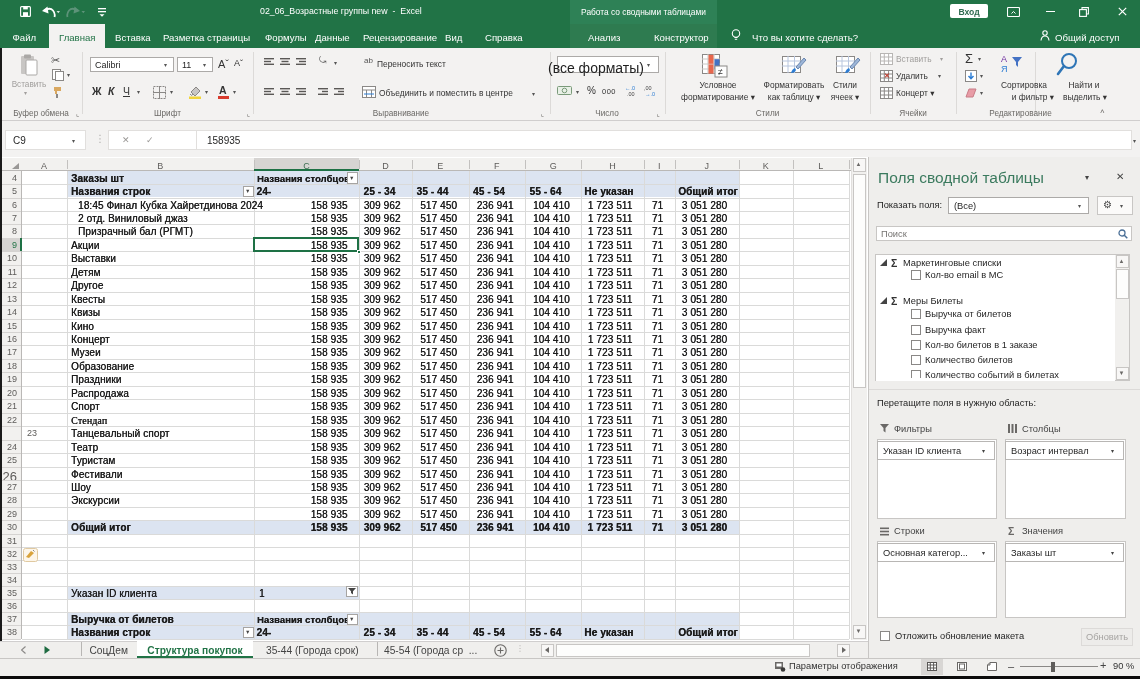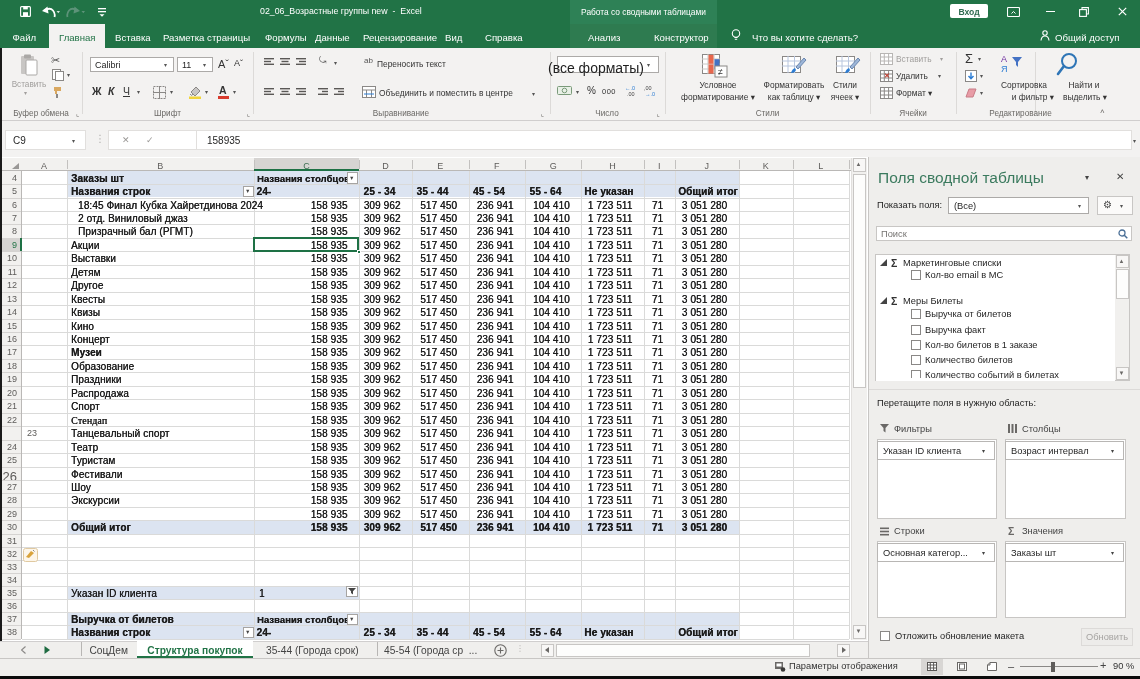--- a/index.html
+++ b/index.html
@@ -241,21 +241,21 @@
 <rect x="0.5" y="0.5" width="12" height="11" fill="#fff" stroke="#8a8886"></rect>
 <path d="M0 4 H13 M0 8 H13 M4.3 0 V12 M8.6 0 V12" stroke="#8a8886"></path>
   </svg>
 <div class="tx" style="left:884px;top:72px;font-size:7px;color:#c0392b;font-weight:bold;">✕</div>
 <div class="tx" style="left:896px;top:71px;font-size:8.4px;color:#333;">Удалить</div>
 <div class="tx" style="left:938px;top:72px;font-size:6px;color:#555;">▾</div>
 <svg class="ab" style="left:880px;top:87px;" width="13" height="12" viewBox="0 0 13 12">
 <rect x="0.5" y="0.5" width="12" height="11" fill="#fff" stroke="#8a8886"></rect>
 <path d="M0 4 H13 M0 8 H13 M4.3 0 V12 M8.6 0 V12" stroke="#8a8886"></path>
   </svg>
-<div class="tx" style="left:896px;top:88px;font-size:8.4px;color:#333;">Формат ▾</div>
+<div class="tx" style="left:896px;top:88px;font-size:8.4px;color:#333;">Концерт ▾</div>
 <div class="tx" style="left:965px;top:51px;font-size:13px;color:#333;">Σ</div>
 <div class="tx" style="left:978px;top:55px;font-size:6px;color:#555;">▾</div>
 <svg class="ab" style="left:965px;top:70px;" width="12" height="12" viewBox="0 0 12 12">
 <rect x="0.5" y="0.5" width="11" height="11" fill="#fff" stroke="#8a8886"></rect>
 <path d="M6 2.5 V8 M3.5 6 L6 8.8 L8.5 6" fill="none" stroke="#2b7cd3" stroke-width="1.4"></path>
   </svg>
 <div class="tx" style="left:980px;top:72px;font-size:6px;color:#555;">▾</div>
 <svg class="ab" style="left:965px;top:88px;" width="12" height="10" viewBox="0 0 12 10">
 <path d="M4 1 L11 1 L8 9 L1 9 Z" fill="#e89ca6" stroke="#c87c86"></path>
   </svg>
@@ -541,21 +541,21 @@
 <div class="tx cg" style="left:674.7px;top:320.54999999999995px;width:52.5px;text-align:right;font-size:10px;font-weight:normal;color:#1c1c1c;">3 051 280</div>
 <div class="tx cg" style="left:71.0px;top:334.0px;font-size:10px;font-weight:normal;color:#1c1c1c;">Концерт</div>
 <div class="tx cg" style="left:254px;top:334.0px;width:93.5px;text-align:right;font-size:10px;font-weight:normal;color:#1c1c1c;">158 935</div>
 <div class="tx cg" style="left:359px;top:334.0px;width:41.5px;text-align:right;font-size:10px;font-weight:normal;color:#1c1c1c;">309 962</div>
 <div class="tx cg" style="left:412px;top:334.0px;width:45.0px;text-align:right;font-size:10px;font-weight:normal;color:#1c1c1c;">517 450</div>
 <div class="tx cg" style="left:468.5px;top:334.0px;width:45.0px;text-align:right;font-size:10px;font-weight:normal;color:#1c1c1c;">236 941</div>
 <div class="tx cg" style="left:525px;top:334.0px;width:44.8px;text-align:right;font-size:10px;font-weight:normal;color:#1c1c1c;">104 410</div>
 <div class="tx cg" style="left:581.3px;top:334.0px;width:51.1px;text-align:right;font-size:10px;font-weight:normal;color:#1c1c1c;">1 723 511</div>
 <div class="tx cg" style="left:643.9px;top:334.0px;width:19.3px;text-align:right;font-size:10px;font-weight:normal;color:#1c1c1c;">71</div>
 <div class="tx cg" style="left:674.7px;top:334.0px;width:52.5px;text-align:right;font-size:10px;font-weight:normal;color:#1c1c1c;">3 051 280</div>
-<div class="tx cg" style="left:71.0px;top:347.45px;font-size:10px;font-weight:bold;color:#1c1c1c;">Музеи</div>
+<div class="tx cg" style="left:71.0px;top:347.45px;font-size:10px;font-weight:normal;color:#1c1c1c;">Музеи</div>
 <div class="tx cg" style="left:254px;top:347.45px;width:93.5px;text-align:right;font-size:10px;font-weight:normal;color:#1c1c1c;">158 935</div>
 <div class="tx cg" style="left:359px;top:347.45px;width:41.5px;text-align:right;font-size:10px;font-weight:normal;color:#1c1c1c;">309 962</div>
 <div class="tx cg" style="left:412px;top:347.45px;width:45.0px;text-align:right;font-size:10px;font-weight:normal;color:#1c1c1c;">517 450</div>
 <div class="tx cg" style="left:468.5px;top:347.45px;width:45.0px;text-align:right;font-size:10px;font-weight:normal;color:#1c1c1c;">236 941</div>
 <div class="tx cg" style="left:525px;top:347.45px;width:44.8px;text-align:right;font-size:10px;font-weight:normal;color:#1c1c1c;">104 410</div>
 <div class="tx cg" style="left:581.3px;top:347.45px;width:51.1px;text-align:right;font-size:10px;font-weight:normal;color:#1c1c1c;">1 723 511</div>
 <div class="tx cg" style="left:643.9px;top:347.45px;width:19.3px;text-align:right;font-size:10px;font-weight:normal;color:#1c1c1c;">71</div>
 <div class="tx cg" style="left:674.7px;top:347.45px;width:52.5px;text-align:right;font-size:10px;font-weight:normal;color:#1c1c1c;">3 051 280</div>
 <div class="tx cg" style="left:71.0px;top:360.9px;font-size:10px;font-weight:normal;color:#1c1c1c;">Образование</div>
 <div class="tx cg" style="left:254px;top:360.9px;width:93.5px;text-align:right;font-size:10px;font-weight:normal;color:#1c1c1c;">158 935</div>

